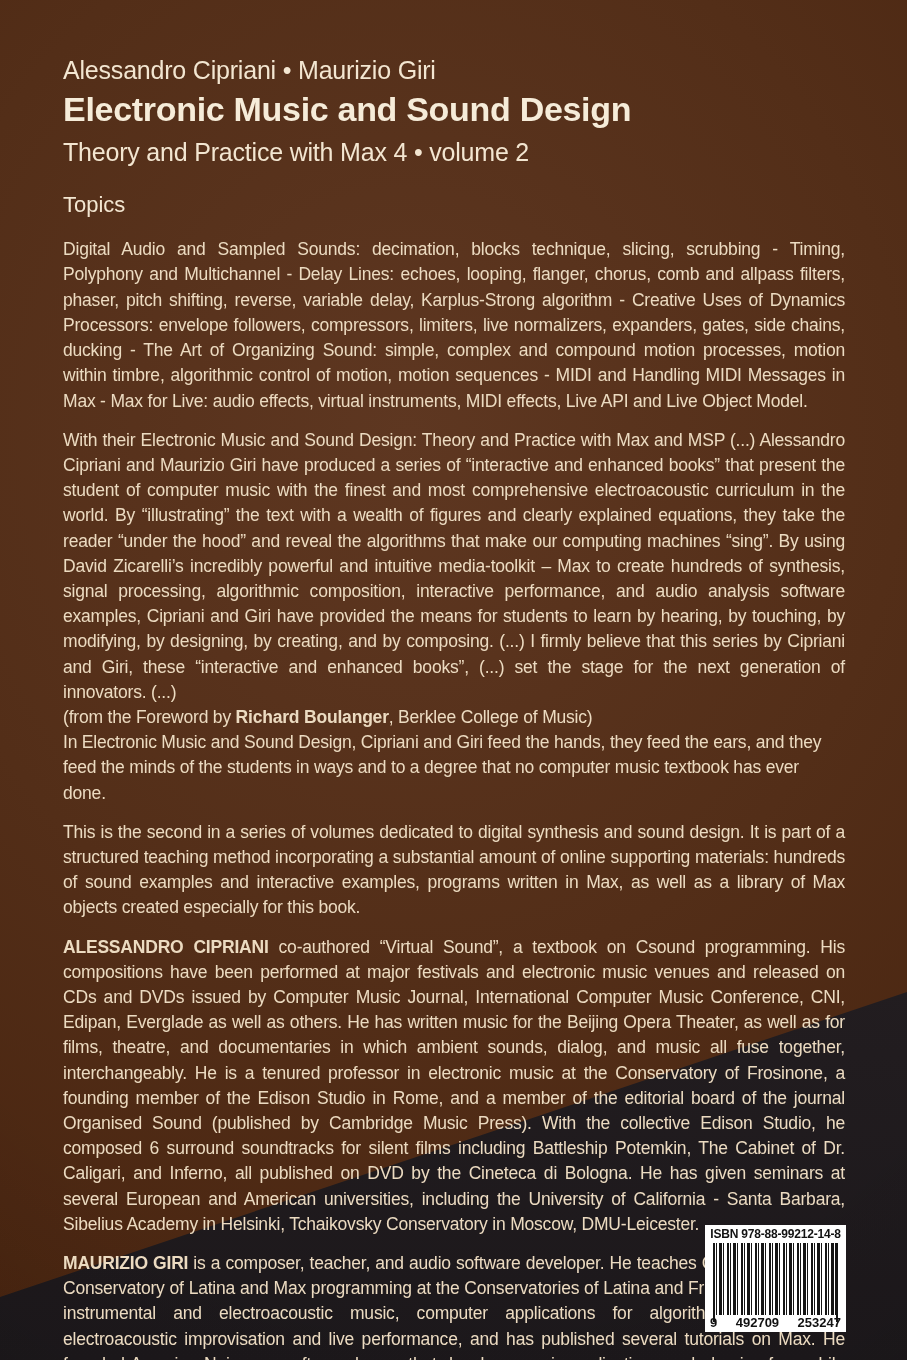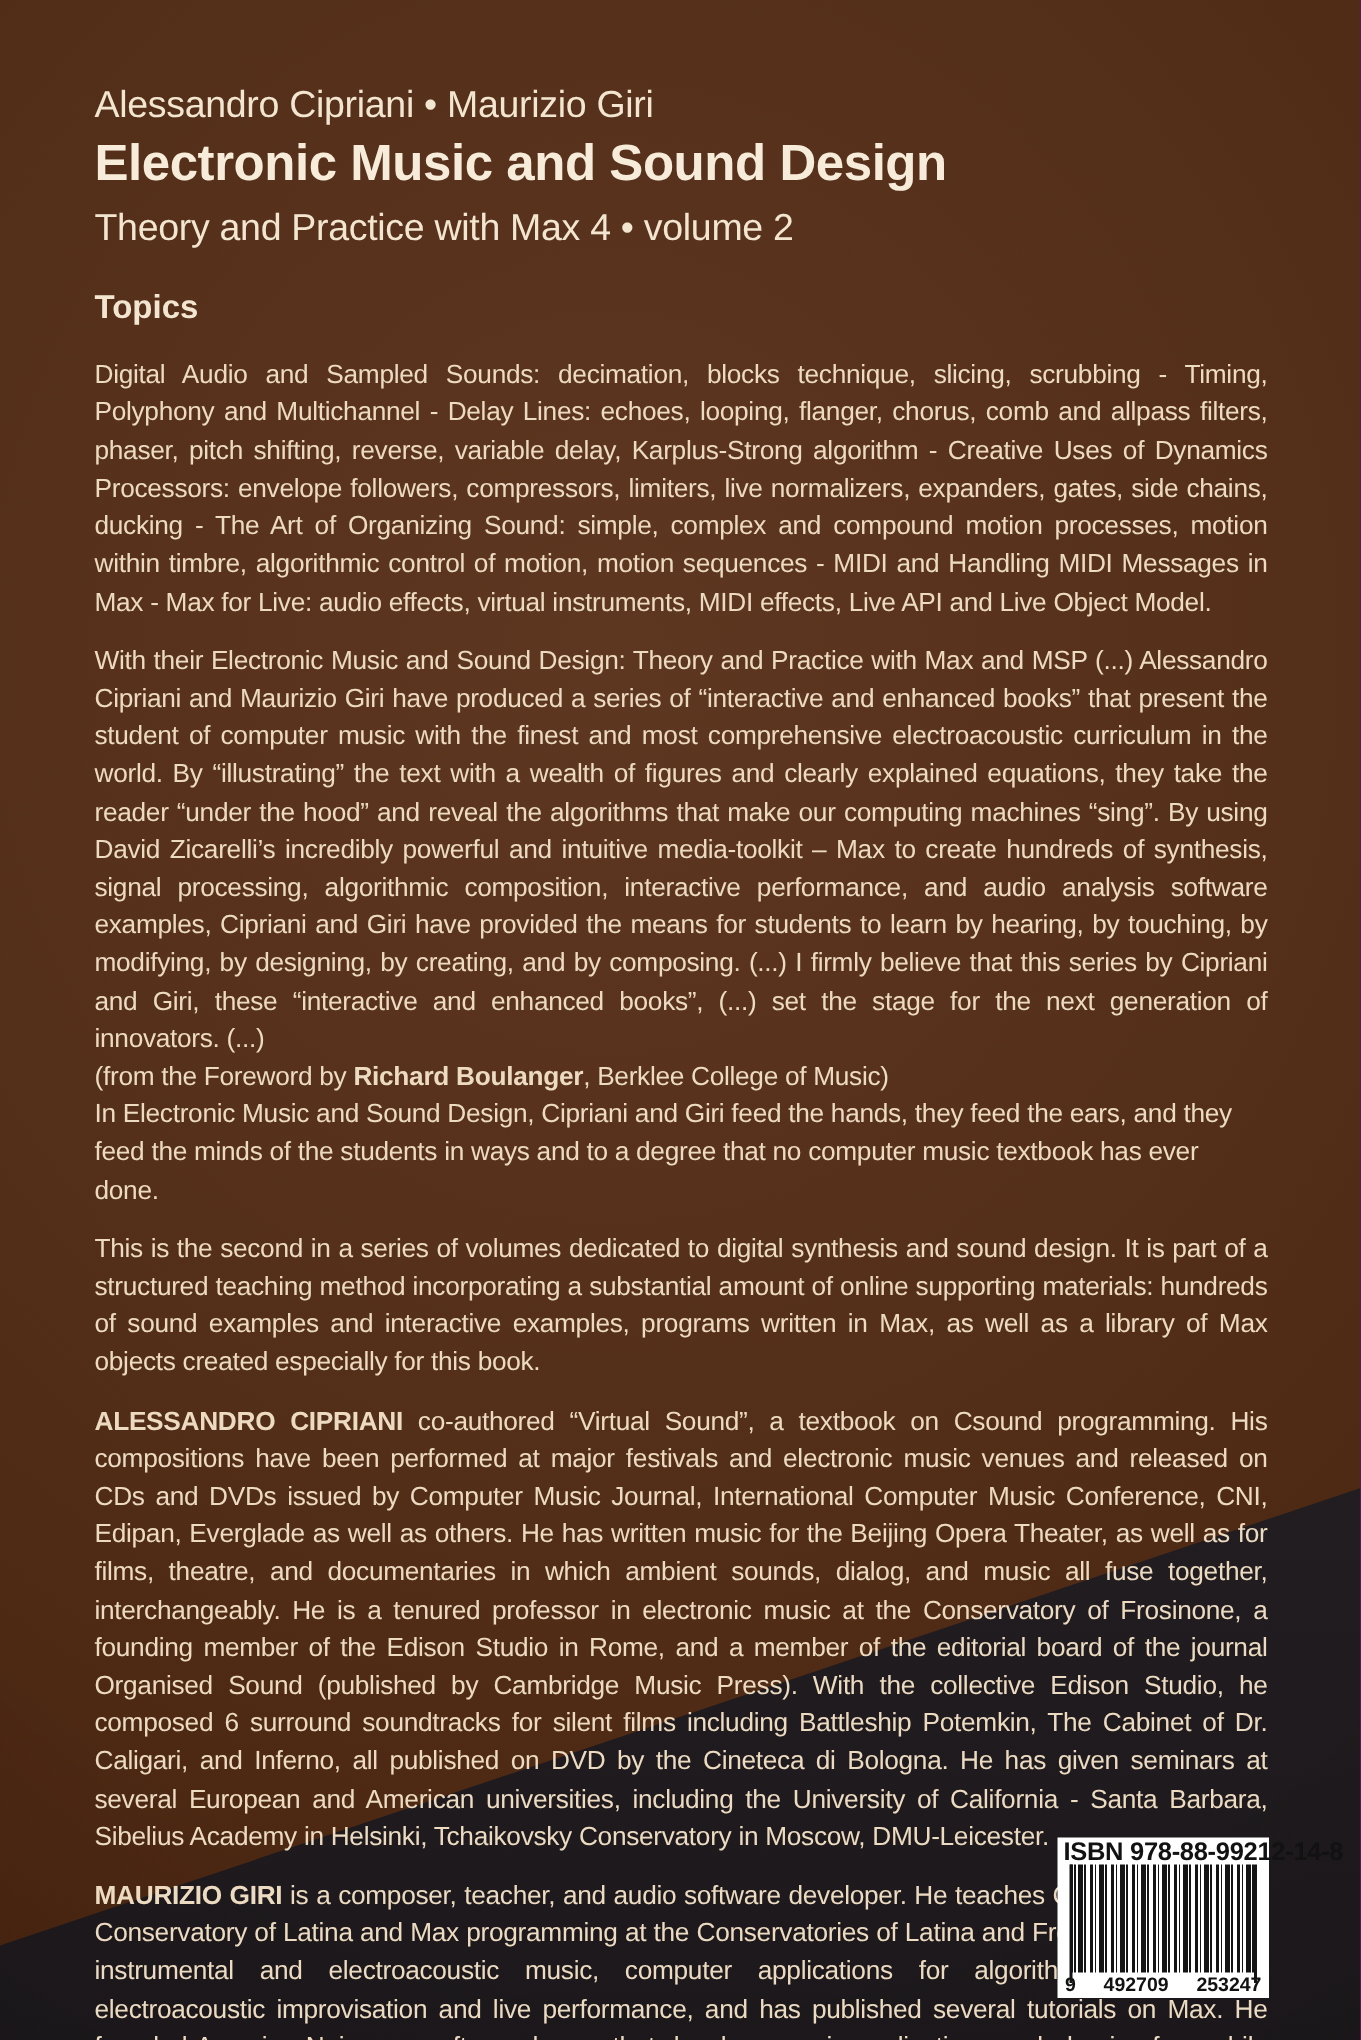--- a/index.html
+++ b/index.html
@@ -2,21 +2,21 @@
 <html><head>
 <meta charset="utf-8">
 <style>
   html, body { margin: 0; padding: 0; background: #1a1a1a; }
   .cover {
     position: relative;
     width: 907px;
     height: 1360px;
     overflow: hidden;
     font-family: "Liberation Sans", sans-serif;
-    background: #a21caf;
+    background: #701a75;
   }
   .bg-brown {
     position: absolute; inset: 0; z-index: 0;
     background: radial-gradient(ellipse 130% 95% at 45% 32%,
       #5e3721 0%, #532e18 42%, #4a2611 72%, #401f0d 100%);
   }
   .bg-dark-triangle {
     position: absolute; inset: 0; z-index: 1;
     clip-path: polygon(0 1297px, 907px 992px, 907px 1360px, 0 1360px);
     background: linear-gradient(180deg, #2e2629 0%, #262023 55%, #1c181b 100%);
@@ -37,21 +37,21 @@
   }
   .title {
     font-size: 34px; font-weight: bold; line-height: 1.15;
     margin: 6px 0 0; color: #f6ecd9; letter-spacing: -0.3px;
   }
   .subtitle {
     font-size: 25px; line-height: 1.12; margin-top: 9px;
     color: #f3e6d1; letter-spacing: -0.2px;
   }
   .topics-heading {
-    font-size: 22px; font-weight: bold; line-height: 1.1;
+    font-size: 22px; font-weight: normal; line-height: 1.1;
     margin: 27px 0 12px; color: #f3e6d1;
   }
   .para {
     font-size: 17.5px; line-height: 25.2px;
     text-align: justify; letter-spacing: -0.2px;
     margin: 14px 0 0; color: #ecdbc1;
   }
   .topics-body { margin-top: 20px; }
   .review-block { margin-top: 14px; }
   .rline { font-size: 17.5px; line-height: 25.2px; text-align: justify; letter-spacing: -0.2px; }
@@ -64,21 +64,21 @@
     font-size: 17px; color: #d2cdcd; letter-spacing: 0.4px;
   }
   .barcode-box {
     position: absolute; z-index: 3;
     left: 705px; top: 1225px; width: 141px; height: 107px;
     background: #ffffff; box-sizing: border-box;
     display: flex; flex-direction: column;
     padding: 3px 4px 2px;
   }
   .isbn-label {
-    font-size: 17px; font-weight: bold; color: #121212;
+    font-size: 12px; font-weight: bold; color: #121212;
     text-align: center; white-space: nowrap; letter-spacing: -0.2px;
     line-height: 13px;
   }
   .bars {
     flex: 1; margin: 2px 4px 0; position: relative;
     background: repeating-linear-gradient(90deg,
       #141414 0 2px, #ffffff 2px 3px,
       #141414 3px 4px, #ffffff 4px 6px,
       #141414 6px 9px, #ffffff 9px 10px,
       #141414 10px 11px, #ffffff 11px 14px);

